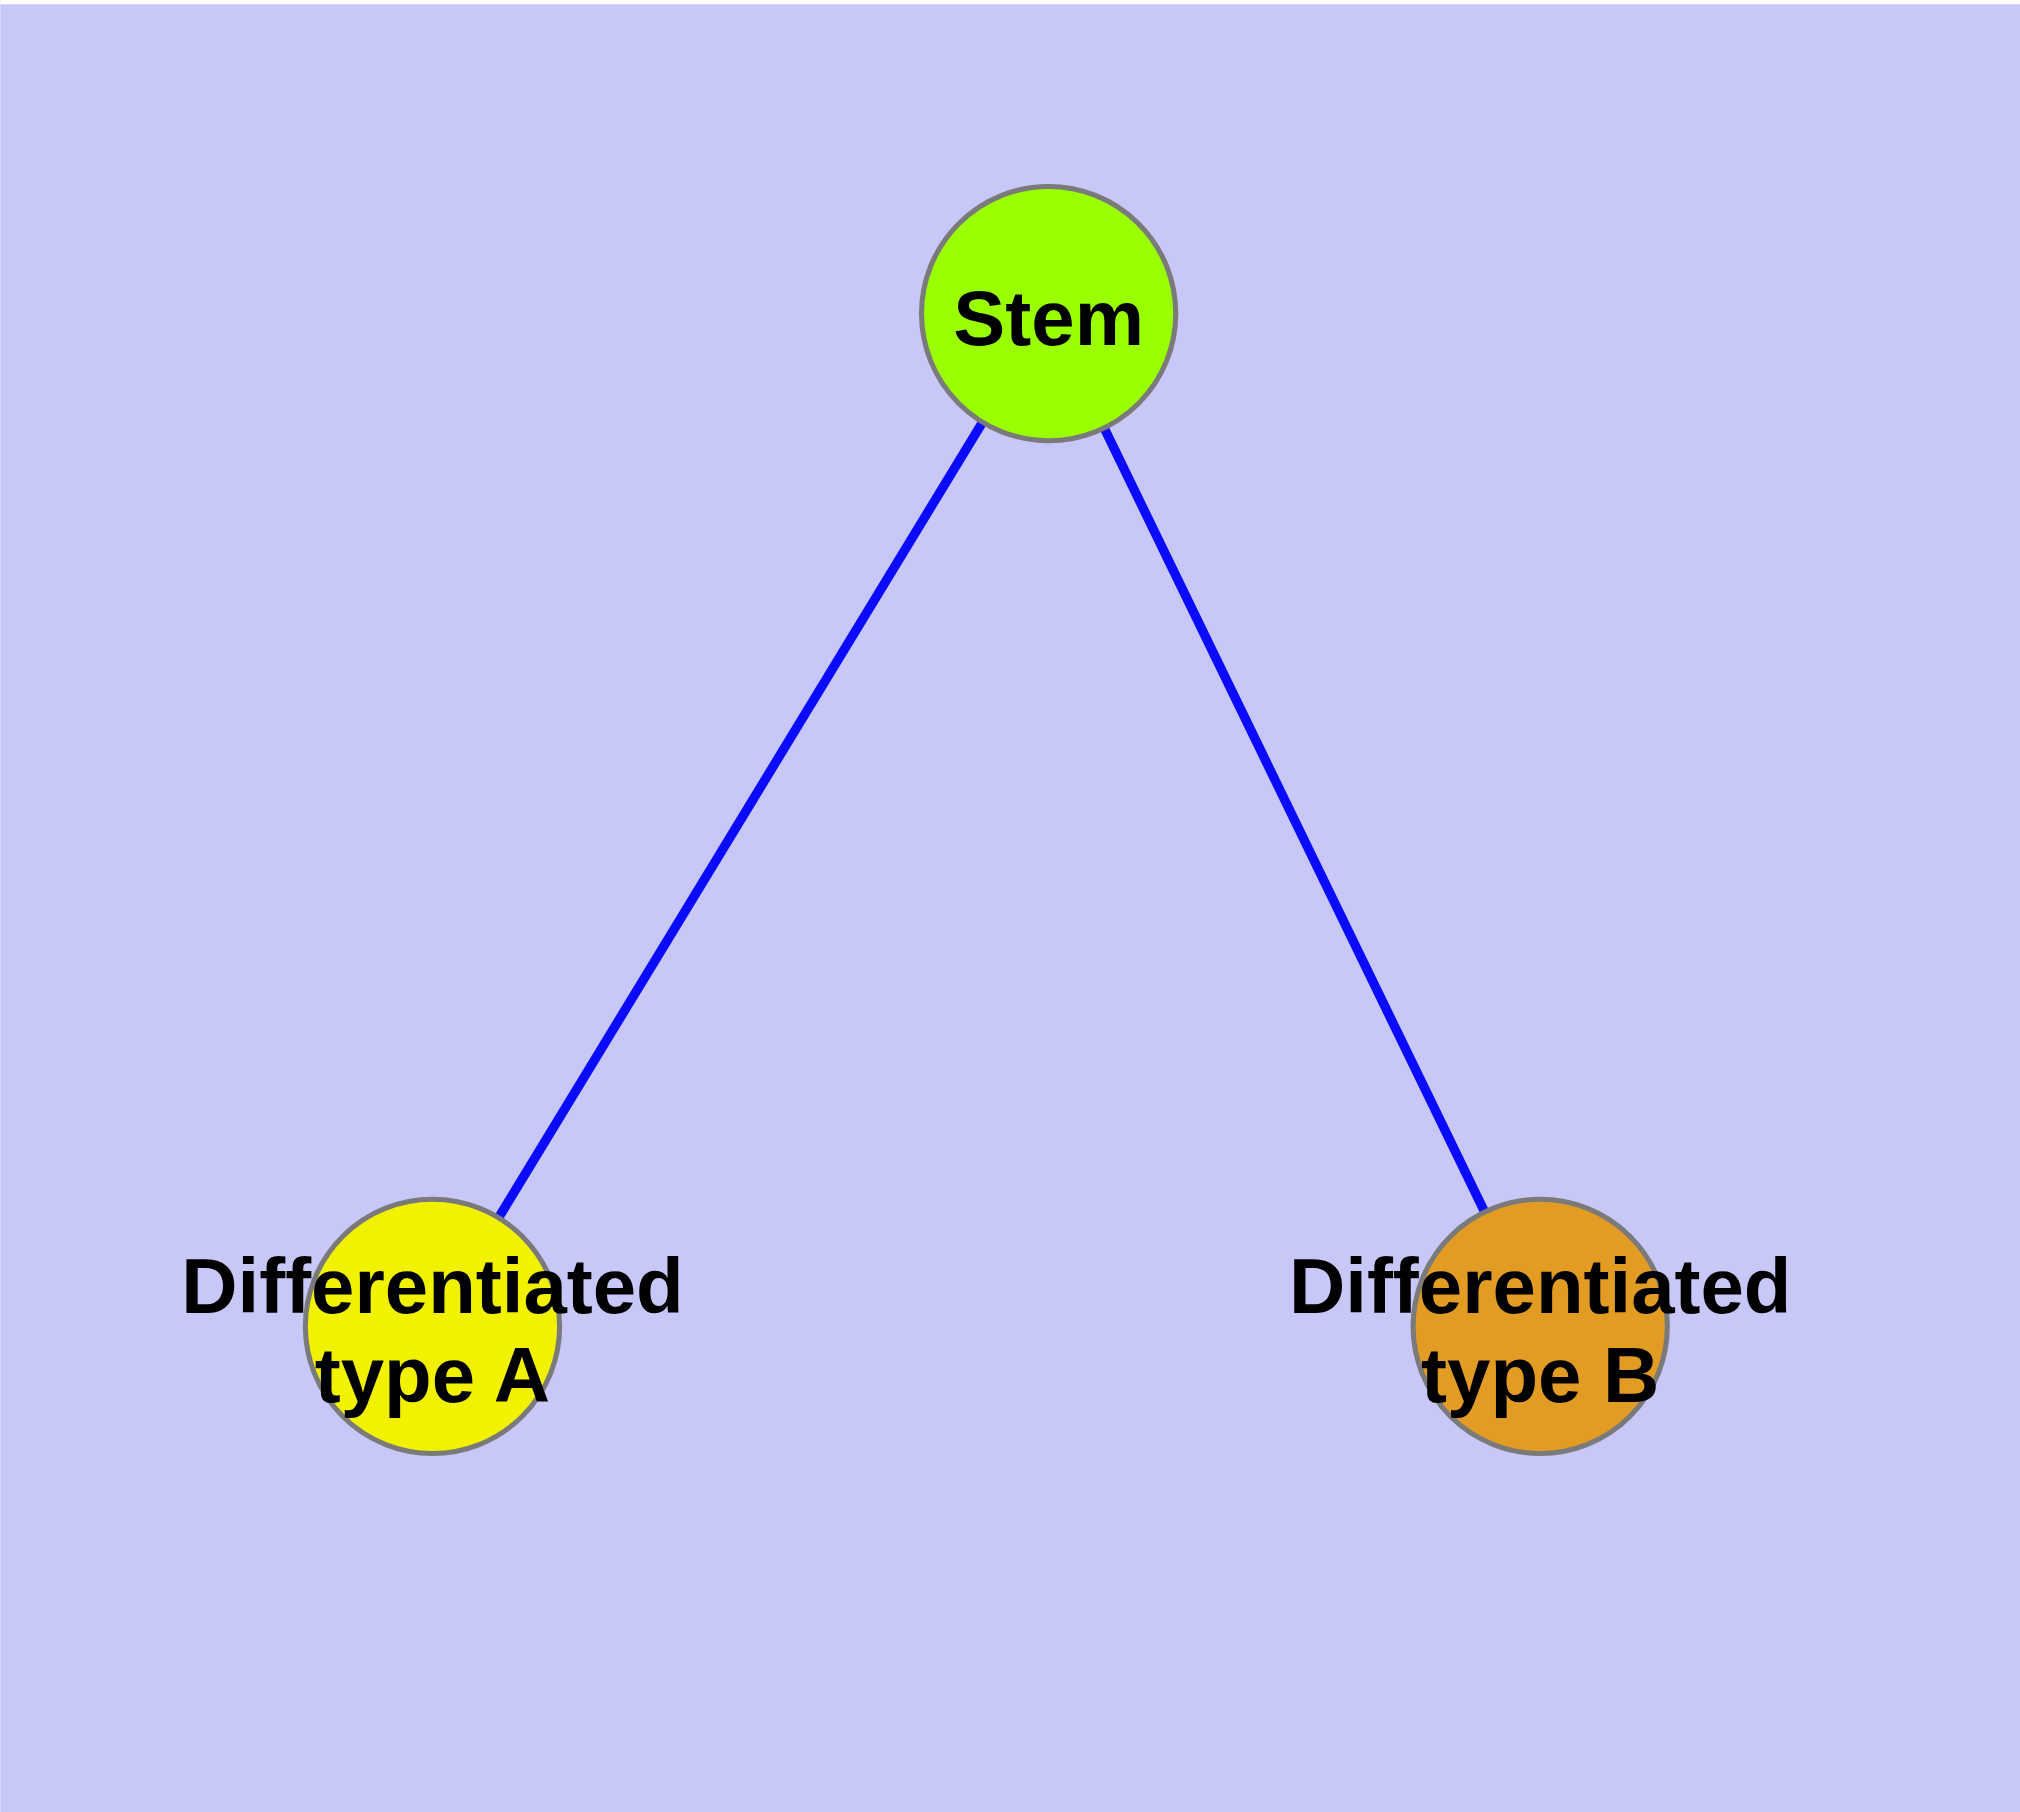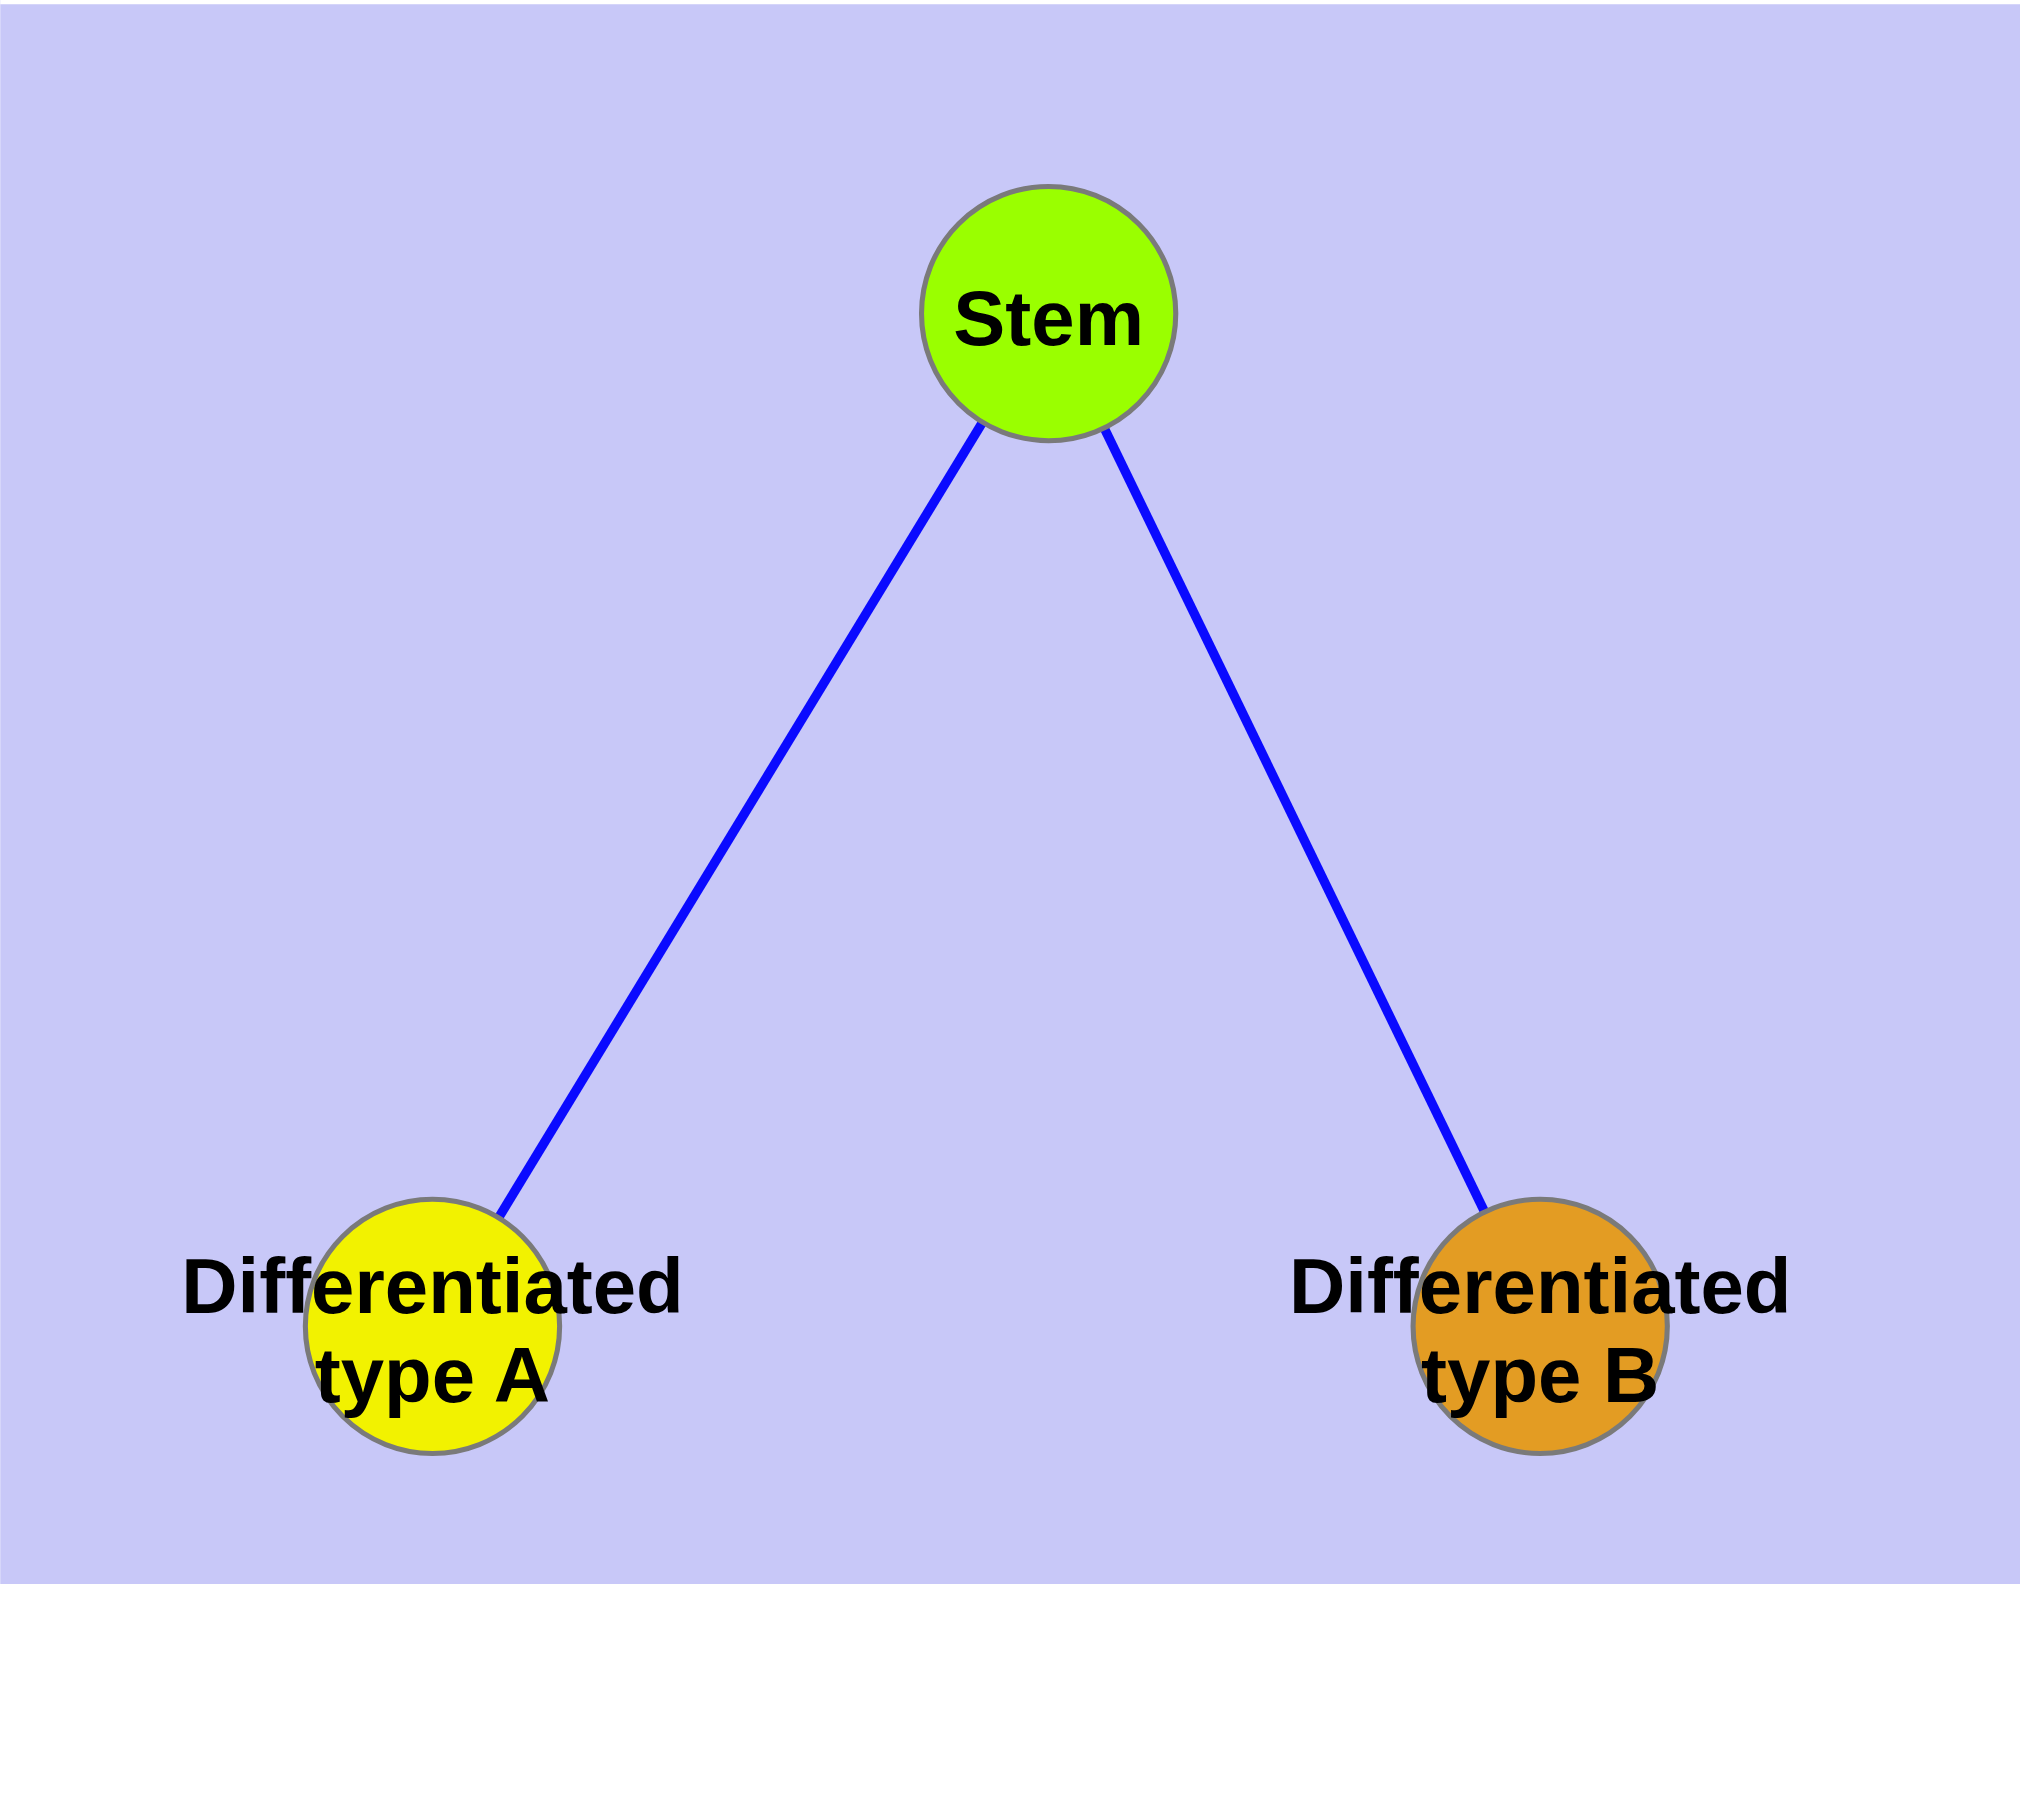--- a/index.html
+++ b/index.html
@@ -3,21 +3,21 @@
 <meta charset="utf-8">
 <style>
   html, body {
     margin: 0;
     padding: 0;
     background: #ffffff;
   }
   .stage {
     position: relative;
     width: 2021px;
-    height: 1584px;
+    height: 1812px;
     overflow: hidden;
     font-family: "Liberation Sans", "DejaVu Sans", sans-serif;
   }
   svg.diagram {
     display: block;
     width: 2021px;
     height: 1812px;
   }
   .node-label {
     font-family: "Liberation Sans", "DejaVu Sans", sans-serif;

